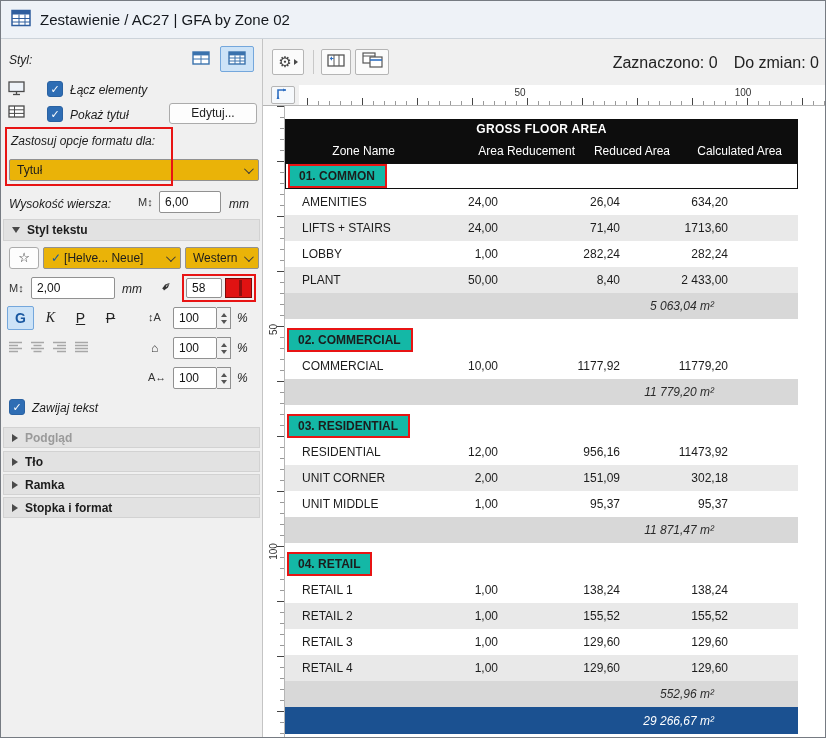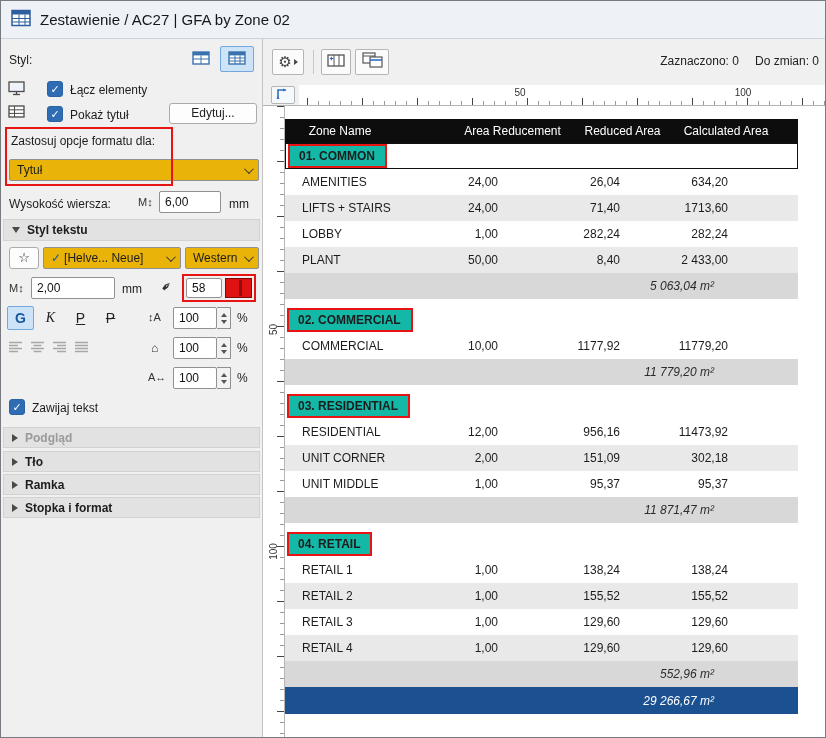--- a/index.html
+++ b/index.html
@@ -7,21 +7,21 @@
   .window { position:relative; width:826px; height:738px; border:1px solid #767b82; background:#fff; overflow:hidden; }
 
   
   .titlebar { height:38px; background:#eef2f7; border-bottom:1px solid #ccd3da; display:flex; align-items:center; gap:9px; padding:0 10px; }
   .title-text { font-size:15px; color:#14181d; }
 
   .body { display:flex; height:698px; }
 
   
   .panel { position:relative; width:262px; flex:none; background:#f0f0f0; border-right:1px solid #c4c4c4; font-size:12px; color:#1c1c1c; }
-  .lbl { position:absolute; white-space:nowrap; }
+  .lbl { position:absolute; white-space:nowrap;font-style:italic; }
   .muted { color:#9a9a9a; }
   .cb { position:absolute; width:16px; height:16px; background:var(--accent,#2e6db4); border:1px solid #2a62a2; border-radius:3px; color:#fff; font-size:11px; line-height:14px; text-align:center; cursor:pointer; }
   .btn { position:absolute; background:#fdfdfd; border:1px solid #ababab; border-radius:3px; font-size:12px; text-align:center; line-height:19px; cursor:pointer; }
   .viewbtn { position:absolute; width:34px; height:26px; border:1px solid transparent; border-radius:2px; display:flex; align-items:center; justify-content:center; cursor:pointer; }
   .viewbtn.selected { background:#cde3f7; border-color:#74a7dc; }
   .dd { position:absolute; background:#eab308; border:1px solid #919191; border-radius:2px; display:flex; align-items:center; padding:0 7px; cursor:pointer; }
   .dd .val { white-space:nowrap; overflow:hidden; }
   .chev { width:7px; height:7px; border-right:1.6px solid #3a3a3a; border-bottom:1.6px solid #3a3a3a; transform:rotate(45deg) translateY(-2px); margin-left:auto; flex:none; }
   .fld { position:absolute; height:22px; border:1px solid #919191; border-radius:2px; background:#fff; font:12px "Liberation Sans",sans-serif; padding:0 5px; color:#111; }
   .glyph { position:absolute; font-size:11px; color:#333; white-space:nowrap; }
@@ -40,39 +40,39 @@
   .sp-dn { width:0; height:0; border-left:3.5px solid transparent; border-right:3.5px solid transparent; border-top:4px solid #555; }
   .alicon { position:absolute; width:18px; height:16px; display:flex; align-items:center; justify-content:center; opacity:.75; }
   .swatch { position:absolute; background:#e01212; border:1px solid #7c0a0a; }
   .swatch::after { content:""; position:absolute; left:50%; top:1px; bottom:1px; width:3px; background:#8c0f0f; }
 
   
   .main { position:relative; flex:1; background:#fff; }
   .toolbar { position:relative; height:46px; background:#f0f0f0; }
   .tbtn { position:absolute; border:1px solid #b5b5b5; border-radius:2px; background:#fbfbfb; display:flex; align-items:center; justify-content:center; gap:2px; cursor:pointer; }
   .tsep { position:absolute; width:1px; background:#c8c8c8; }
-  .sel-info { position:absolute; right:6px; top:15px; display:flex; gap:16px; font-size:12px; color:#222; }
+  .sel-info { position:absolute; right:6px; top:15px; display:flex; gap:16px; font-size:16px; color:#222; }
 
   .ruler-row { position:relative; height:21px; background:#f0f0f0; border-bottom:1px solid #b5b5b5; }
   .hruler { position:absolute; left:36px; right:0; top:0; bottom:0; background:#fff;
     background-image:linear-gradient(to right,#444 0 1px,transparent 1px),linear-gradient(to right,#999 0 1px,transparent 1px);
     background-size:55px 7px,11px 4px; background-position:left 8px bottom,left 8px bottom; background-repeat:repeat-x; }
   .hnum { position:absolute; top:2px; font-size:10px; color:#333; width:22px; text-align:center; }
 
   .canvas { position:absolute; top:67px; left:0; right:0; bottom:0; background:#fff; }
   .vruler { position:absolute; left:0; top:0; bottom:0; width:22px; background:#fff; border-right:1px solid #b5b5b5;
     background-image:linear-gradient(to bottom,#444 0 1px,transparent 1px),linear-gradient(to bottom,#999 0 1px,transparent 1px);
     background-size:7px 55px,4px 11px; background-position:right top,right top; background-repeat:repeat-y; }
   .vnum { position:absolute; left:0px; width:20px; text-align:center; font-size:10px; color:#333; transform:rotate(-90deg); }
 
   
   .schedule { position:absolute; left:22px; top:13px; width:513px; font-size:12px; color:#1c1c1c; }
   .t-title { height:20px; line-height:20px; background:var(--table-header,#0d0d0d); color:#fff; font-weight:bold; text-align:center; letter-spacing:.3px; }
   .t-colhead { height:24px; background:var(--table-header,#0d0d0d); color:#fff; display:grid; grid-template-columns:165px 125px 95px 128px; align-items:center; }
-  .hc { text-align:center; }
+  .hc { text-align:right; }
   .hc-name { padding-right:55px; }
   .hc-calc { padding-right:16px; }
   .t-row { display:grid; grid-template-columns:165px 125px 95px 128px; height:26px; align-items:center; background:#fff; }
   .t-row.alt { background:var(--row-alt,#e9e9e9); }
   .cell { overflow:hidden; white-space:nowrap; }
   .c-name { text-align:left; padding-left:17px; }
   .c-v1 { text-align:right; padding-right:77px; }
   .c-v2 { text-align:right; padding-right:50px; }
   .c-v3 { text-align:right; padding-right:70px; }
   .sec-header { height:26px; }
@@ -333,20 +333,21 @@
         </div>
       </div>
 
       <div class="canvas">
         <div class="vruler">
           <span class="vnum" style="top:218px">50</span>
           <span class="vnum" style="top:440px">100</span>
         </div>
 
         <div class="schedule">
+          <div class="t-title">GROSS FLOOR AREA</div>
           <div class="t-colhead">
             <span class="hc hc-name">Zone Name</span>
             <span class="hc">Area Reducement</span>
             <span class="hc">Reduced Area</span>
             <span class="hc hc-calc">Calculated Area</span>
           </div>
           <div>
               <div class="t-row sec-header first">
                 <div class="cell c-name"><div class="sec-name">01. COMMON</div></div>
               </div>

